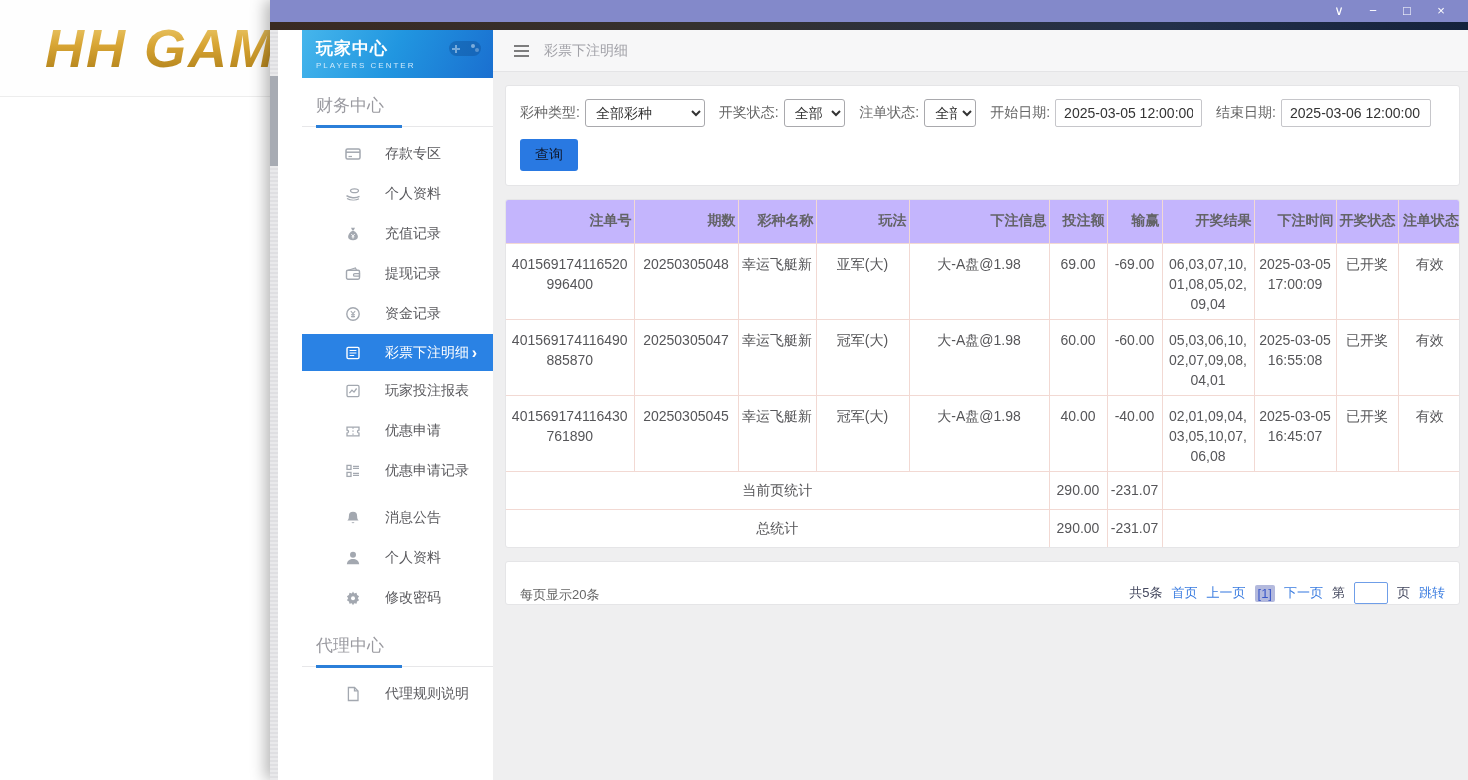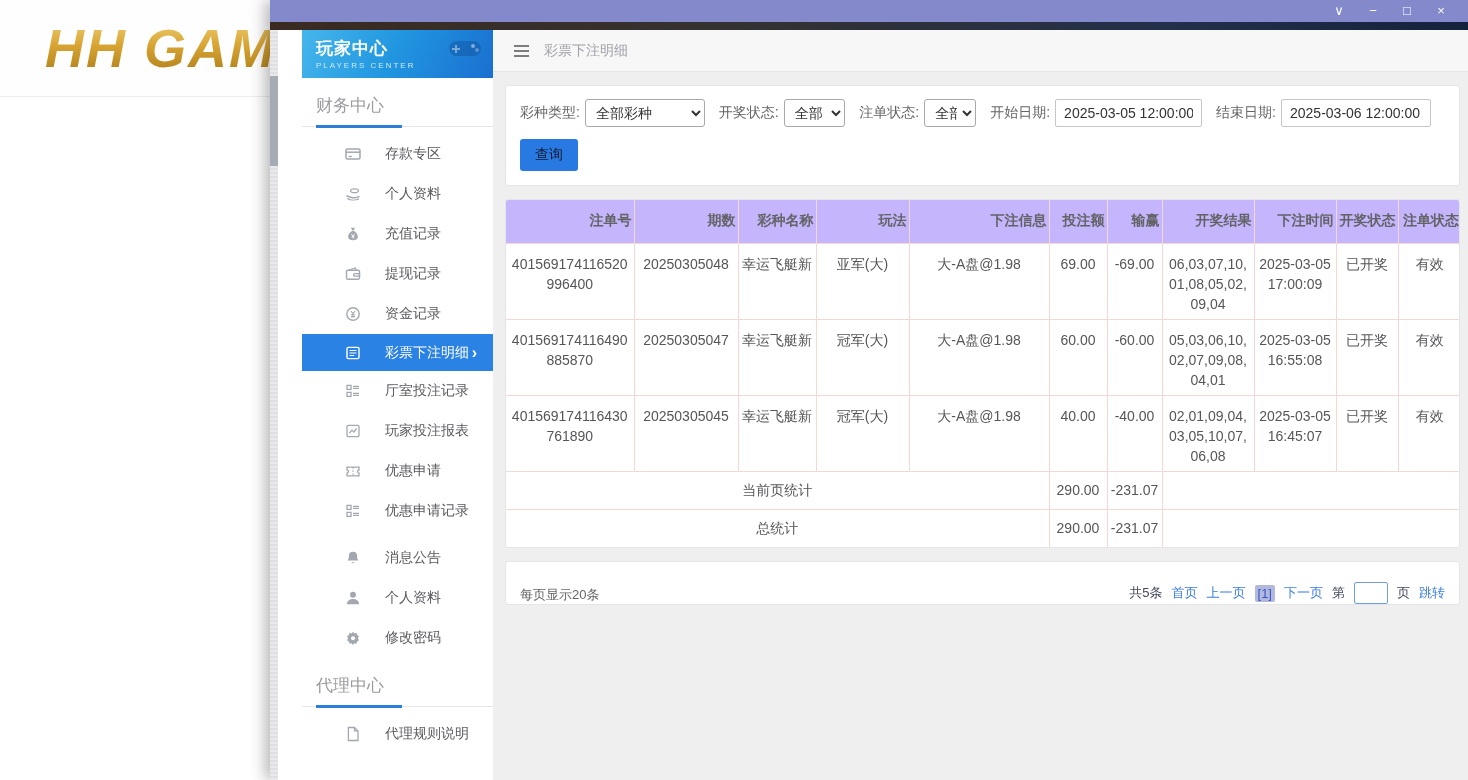--- a/index.html
+++ b/index.html
@@ -185,31 +185,20 @@
             </div>
             <div class="menu-item active">
               <span class="mi-icon">
                 <svg viewBox="0 0 16 16">
                   <rect x="2" y="2.4" width="12" height="11.2" rx="1.3" fill="none" stroke="currentColor" stroke-width="1.4"></rect>
                   <path d="M4.6 5.5h6.8M4.6 8h6.8M4.6 10.5h4.6" stroke="currentColor" stroke-width="1.2"></path>
                 </svg>
               </span>
               <span>彩票下注明细</span>
               <span class="mi-chevron">›</span>
-            </div>
-            <div class="menu-item">
-              <span class="mi-icon">
-                <svg viewBox="0 0 16 16">
-                  <rect x="2" y="2.4" width="4" height="4" fill="none" stroke="currentColor" stroke-width="1.3"></rect>
-                  <path d="M8 3.4h6M8 5.4h6" stroke="currentColor" stroke-width="1.2"></path>
-                  <rect x="2" y="9.4" width="4" height="4" fill="none" stroke="currentColor" stroke-width="1.3"></rect>
-                  <path d="M8 10.4h6M8 12.4h6" stroke="currentColor" stroke-width="1.2"></path>
-                </svg>
-              </span>
-              <span>厅室投注记录</span>
             </div>
             <div class="menu-item">
               <span class="mi-icon">
                 <svg viewBox="0 0 16 16">
                   <rect x="2" y="2.4" width="12" height="11.2" rx="1.3" fill="none" stroke="currentColor" stroke-width="1.3"></rect>
                   <path d="M4.4 10.2 7 7.1l2 2 2.6-3.6" fill="none" stroke="currentColor" stroke-width="1.3"></path>
                 </svg>
               </span>
               <span>玩家投注报表</span>
             </div>

